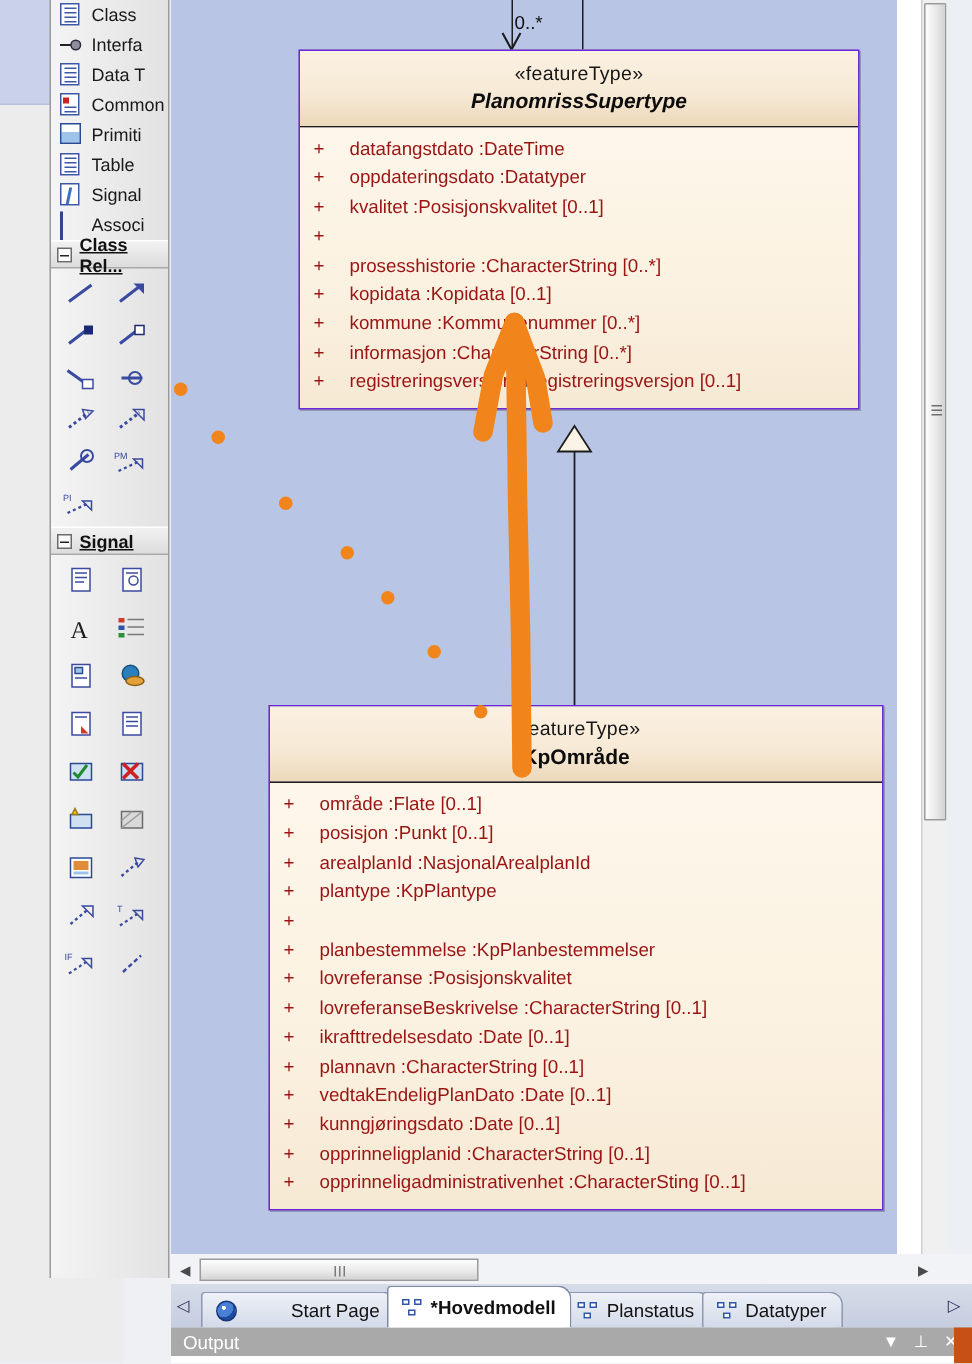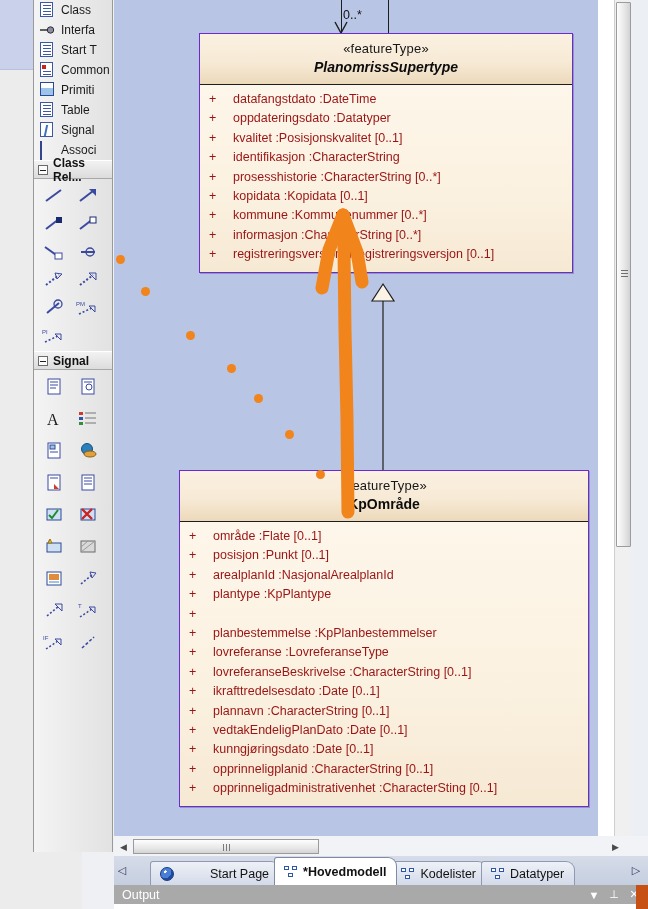--- a/index.html
+++ b/index.html
@@ -55,20 +55,21 @@
     display: flex; align-items: center;
     height: 19px;
     padding-left: 4px;
     gap: 5px;
     background: linear-gradient(to bottom, #f2f2f2, #dcdcdc);
     border-top: 1px solid #ffffff;
     border-bottom: 1px solid #a8a8a8;
     font-weight: bold;
     font-size: 12px;
     color: #111;
+    text-decoration: underline;
   }
   .tb-expander {
     width: 10px; height: 10px;
     border: 1px solid #6b6b6b;
     background: #fbfbfb;
     position: relative;
     flex: none;
   }
   .tb-expander::before {
     content: "";
@@ -356,21 +357,21 @@
 
       <div class="tb-item">
         <span class="ico">
           <span class="ico-doc" style="position:absolute;left:1px;top:0;">
             <i class="ln" style="top:2px"></i>
               <i class="ln" style="top:5px"></i>
             <i class="ln" style="top:8px"></i>
               <i class="ln" style="top:11px"></i>
           </span>
         </span>
-        <span class="tb-label">Start T</span>
+        <span class="tb-label">Data T</span>
       </div>
 
       <div class="tb-item">
         <span class="ico">
           <span class="ico-doc" style="position:absolute;left:1px;top:0;">
             <i style="position:absolute;left:1px;top:2px;width:4px;height:4px;background:#cc2222;"></i>
             <i class="ln" style="top:8px"></i>
               <i class="ln" style="top:11px"></i>
           </span>
         </span>
@@ -641,21 +642,20 @@
         <div class="attr-row">
           <span class="attr-vis">+</span>
           <span class="attr-text">oppdateringsdato  :Datatyper</span>
         </div>
         <div class="attr-row">
           <span class="attr-vis">+</span>
           <span class="attr-text">kvalitet  :Posisjonskvalitet [0..1]</span>
         </div>
         <div class="attr-row">
           <span class="attr-vis">+</span>
-          <span class="attr-text">identifikasjon  :CharacterString</span>
         </div>
         <div class="attr-row">
           <span class="attr-vis">+</span>
           <span class="attr-text">prosesshistorie  :CharacterString [0..*]</span>
         </div>
         <div class="attr-row">
           <span class="attr-vis">+</span>
           <span class="attr-text">kopidata  :Kopidata [0..1]</span>
         </div>
         <div class="attr-row">
@@ -702,21 +702,21 @@
         </div>
         <div class="attr-row">
           <span class="attr-vis">+</span>
         </div>
         <div class="attr-row">
           <span class="attr-vis">+</span>
           <span class="attr-text">planbestemmelse  :KpPlanbestemmelser</span>
         </div>
         <div class="attr-row">
           <span class="attr-vis">+</span>
-          <span class="attr-text">lovreferanse  :LovreferanseType</span>
+          <span class="attr-text">lovreferanse  :Posisjonskvalitet</span>
         </div>
         <div class="attr-row">
           <span class="attr-vis">+</span>
           <span class="attr-text">lovreferanseBeskrivelse  :CharacterString [0..1]</span>
         </div>
         <div class="attr-row">
           <span class="attr-vis">+</span>
           <span class="attr-text">ikrafttredelsesdato  :Date [0..1]</span>
         </div>
         <div class="attr-row">
@@ -769,41 +769,41 @@
     <div class="hbtn" style="left:2px;">◀</div>
     <div class="hthumb">
       <span class="grip"></span>
     </div>
     <div class="hbtn" style="left:494px;">▶</div>
   </div>
 
   <div class="tabbar">
     <div class="tab-nav">◁</div>
 
-    <div class="tab" style="margin-left:20px;gap:36px;">
+    <div class="tab" style="margin-left:4px;gap:36px;">
       <span class="globe"></span>
       <span>Start Page</span>
     </div>
 
     <div class="tab active">
       <span class="tab-ico">
         <i style="left:0;top:0"></i>
           <i style="left:8px;top:0"></i>
           <i style="left:4px;top:7px"></i>
       </span>
       <span>*Hovedmodell</span>
     </div>
 
     <div class="tab">
       <span class="tab-ico">
         <i style="left:0;top:0"></i>
           <i style="left:8px;top:0"></i>
           <i style="left:4px;top:7px"></i>
       </span>
-      <span>Kodelister</span>
+      <span>Planstatus</span>
     </div>
 
     <div class="tab">
       <span class="tab-ico">
         <i style="left:0;top:0"></i>
           <i style="left:8px;top:0"></i>
           <i style="left:4px;top:7px"></i>
       </span>
       <span>Datatyper</span>
     </div>

